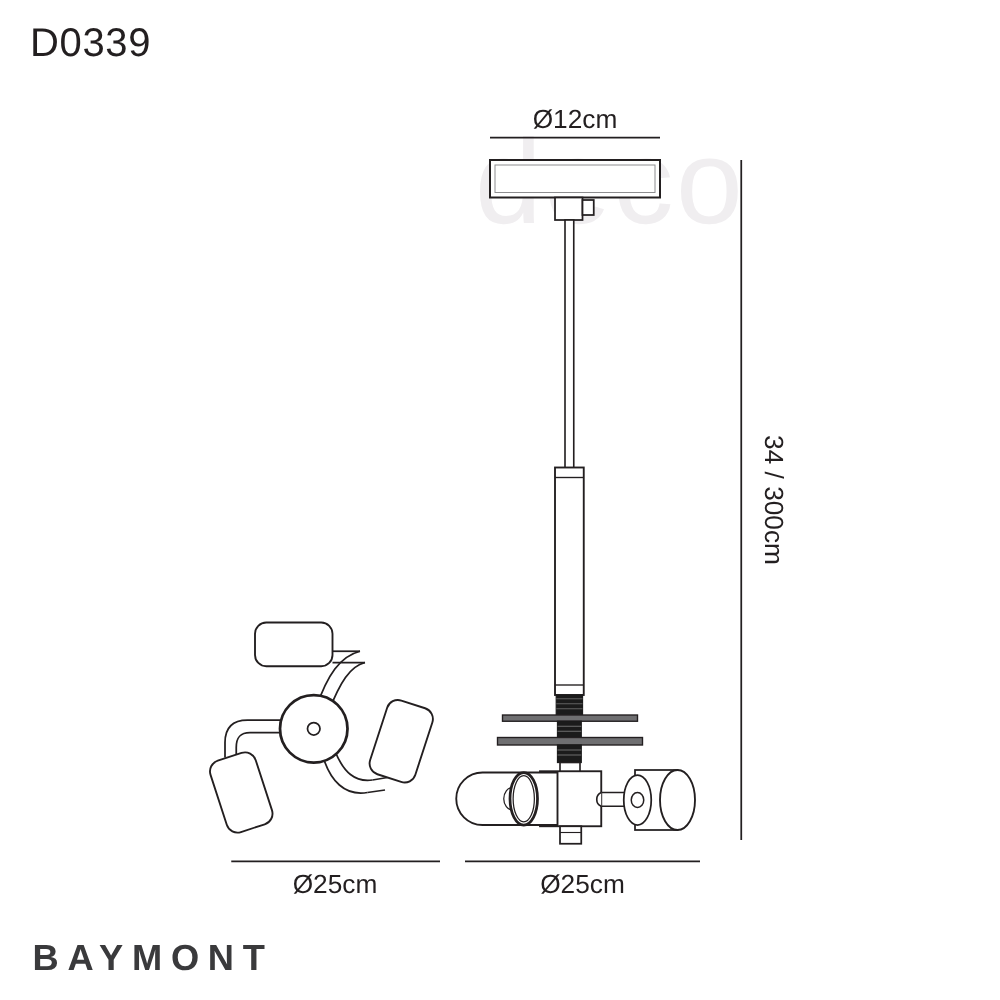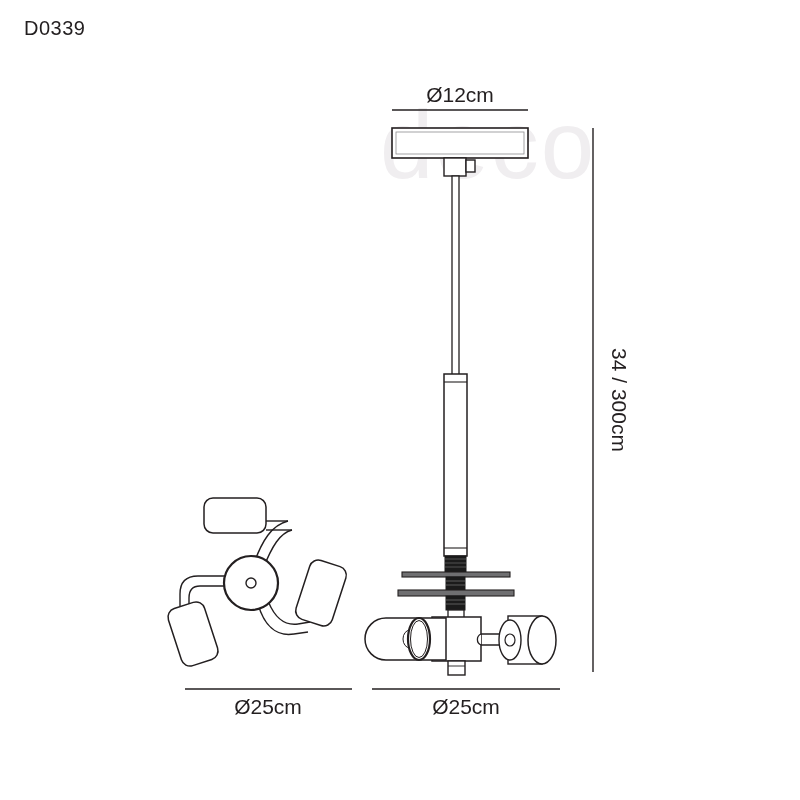--- a/index.html
+++ b/index.html
@@ -18,21 +18,21 @@
   .sheet {
     position: absolute;
     inset: 0;
     width: 800px;
     height: 800px;
   }
   .product-code {
     position: absolute;
     left: 24px;
     top: 18px;
-    font-size: 20px;
+    font-size: 32px;
     font-weight: 400;
     letter-spacing: 0.5px;
     color: #231f20;
     line-height: 1;
   }
   .brand {
     position: absolute;
     left: 26px;
     top: 753px;
     font-size: 29px;
@@ -60,20 +60,21 @@
     letter-spacing: 2px;
   }
 </style>
 </head>
 <body>
 
 <div class="sheet">
 
   <div class="product-code">D0339</div>
 
+  <div class="brand">BAYMONT</div>
 
   <svg class="drawing" viewBox="0 0 800 800">
 
     <g>
       <text class="wm" x="380" y="178">deco</text>
     </g>
 
     <g>
       <text class="dim-text" x="460" y="102" text-anchor="middle">Ø12cm</text>
       <line x1="392" y1="110" x2="528" y2="110" stroke="#231f20" stroke-width="1.4"></line>

